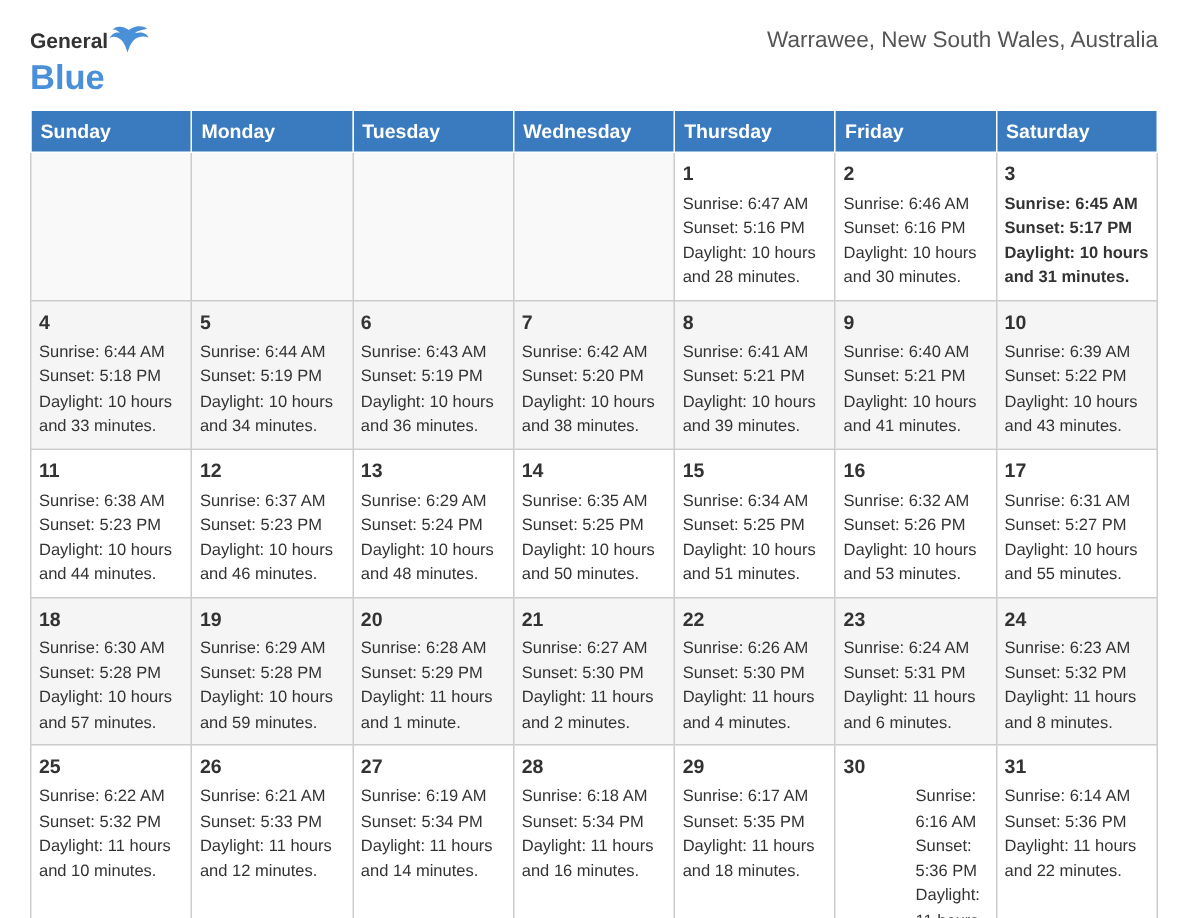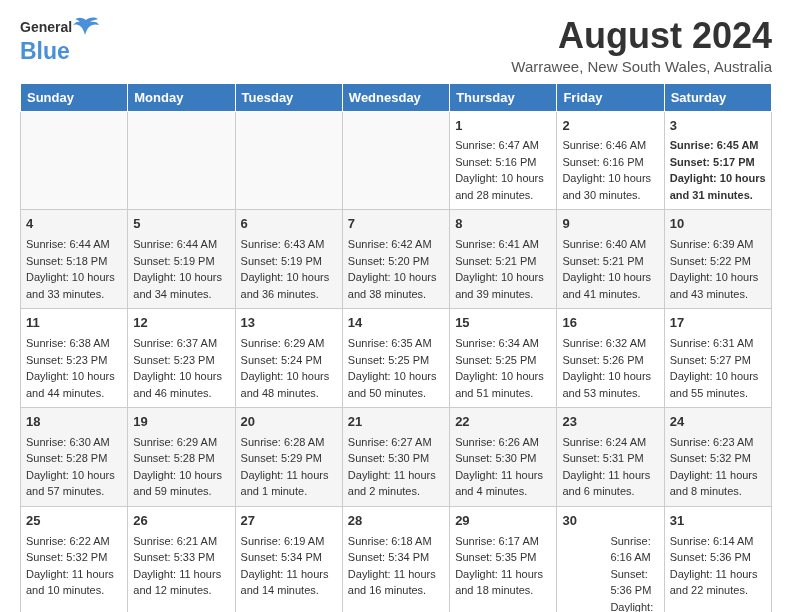--- a/index.html
+++ b/index.html
@@ -103,21 +103,20 @@
   <div class="logo-container">
     <div class="logo-row">
       <span class="logo-general-text">General</span>
       <svg class="logo-bird" viewBox="0 0 28 22" xmlns="http://www.w3.org/2000/svg">
         <path d="M14 4 C16 2, 22 0, 26 3 C24 4, 20 4, 18 6 C22 5, 26 6, 27 9 C24 8, 20 8, 17 11 C15 13, 14 16, 13 19 C12 16, 11 12, 8 10 C5 8, 2 8, 1 10 C2 7, 5 5, 8 6 C6 4, 4 3, 3 4 C5 1, 10 1, 14 4Z" fill="#4a90d9"></path>
       </svg>
     </div>
     <span class="logo-blue-text">Blue</span>
   </div>
   <div class="title-area">
-    <div class="main-title">August 2024</div>
     <div class="subtitle">Warrawee, New South Wales, Australia</div>
   </div>
 </div>
 
 <table class="calendar-table">
   <thead>
     <tr>
       <th>Sunday</th>
       <th>Monday</th>
       <th>Tuesday</th>

